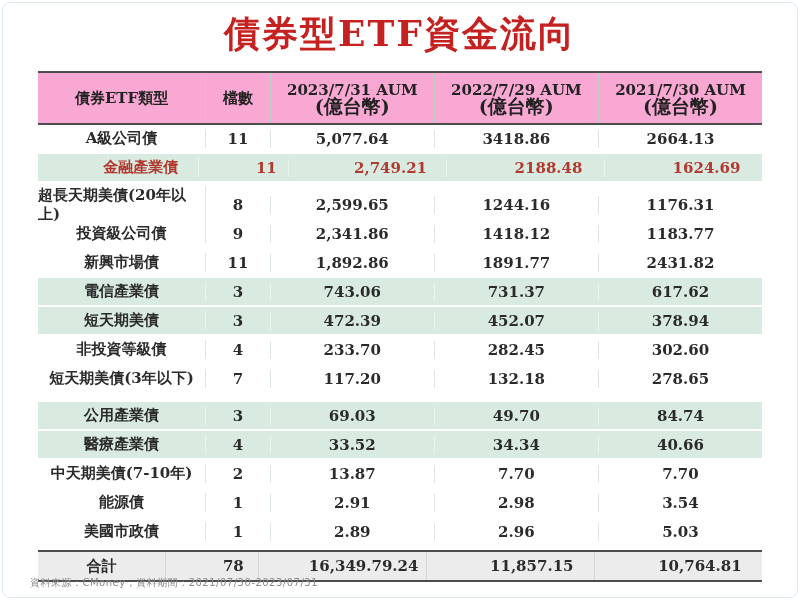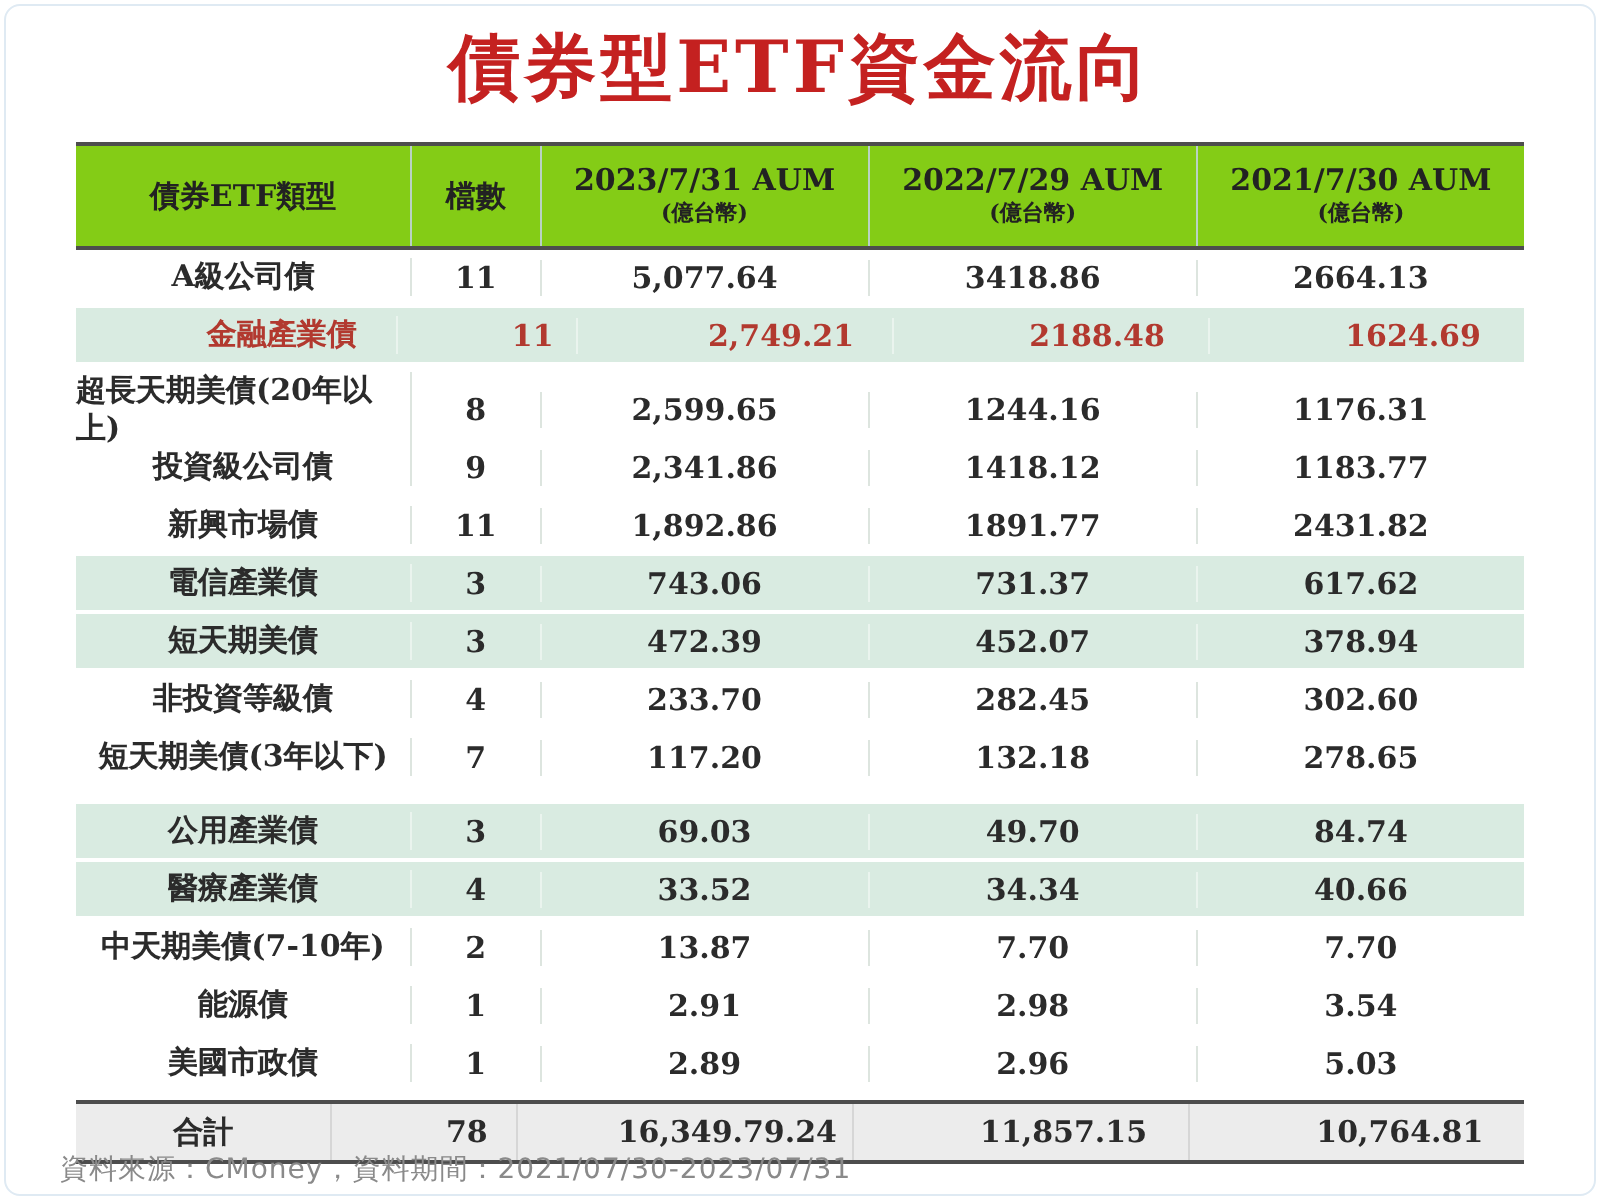--- a/index.html
+++ b/index.html
@@ -12,30 +12,30 @@
   }
   .page-title{
     margin:0;padding-top:10px;text-align:center;
     font-size:36px;font-weight:700;color:#c42120;letter-spacing:2px;
     font-family:"DejaVu Serif","Liberation Serif",serif;
   }
   .etf-table{
     width:724px;margin:12px auto 0 auto;
   }
   .thead{
-    display:flex;background:#84cc16;height:50px;
+    display:flex;background:#f9a8d4;height:50px;
     border-top:2px solid #4d4d4d;border-bottom:2px solid #4d4d4d;
   }
   .hcell{
     display:flex;flex-direction:column;align-items:center;justify-content:center;
     color:#222;font-weight:700;border-right:1px solid #b9d2c5;
   }
   .hcell:last-child{border-right:none;}
   .hmain{font-size:15px;line-height:17px;}
-  .hsub{font-size:11px;line-height:15px;}
+  .hsub{font-size:19px;line-height:15px;}
   .hsub:empty{display:none;}
   .trow{
     display:flex;height:27px;align-items:center;background:#ffffff;
     border-bottom:2px solid #ffffff;
   }
   .trow.hl{background:#d9ebe1;}
   .trow.gap{margin-top:8px;}
   .cell{
     display:flex;align-items:center;justify-content:center;
     font-size:15px;font-weight:600;color:#2b2b2b;
@@ -50,21 +50,21 @@
   .c3{width:164px;}
   .c4{width:164px;}
   .total{
     display:flex;height:28px;margin-top:3px;background:#ececec;
     border-top:2px solid #4d4d4d;border-bottom:2px solid #4d4d4d;gap:43px;
   }
   .total .cell{border-right:1px solid #d6d6d6;font-weight:700;}
   .source-note{
     position:absolute;left:30px;top:576px;
     font-family:"DejaVu Sans","Liberation Sans",sans-serif;
-    font-size:14px;color:#8a8a8a;letter-spacing:0.5px;
+    font-size:10px;color:#8a8a8a;letter-spacing:0.5px;
   }
 </style>
 </head>
 <body>
 
 <div class="frame"></div>
 
 <h1 class="page-title">債券型ETF資金流向</h1>
 
 <div class="etf-table">

